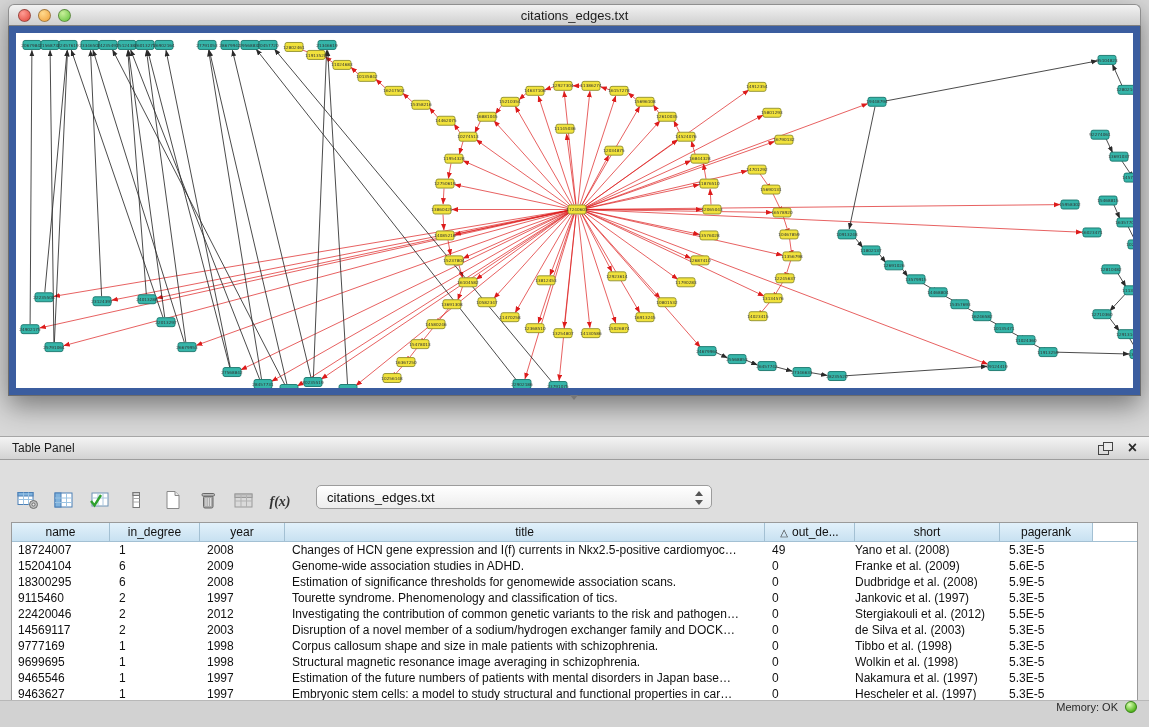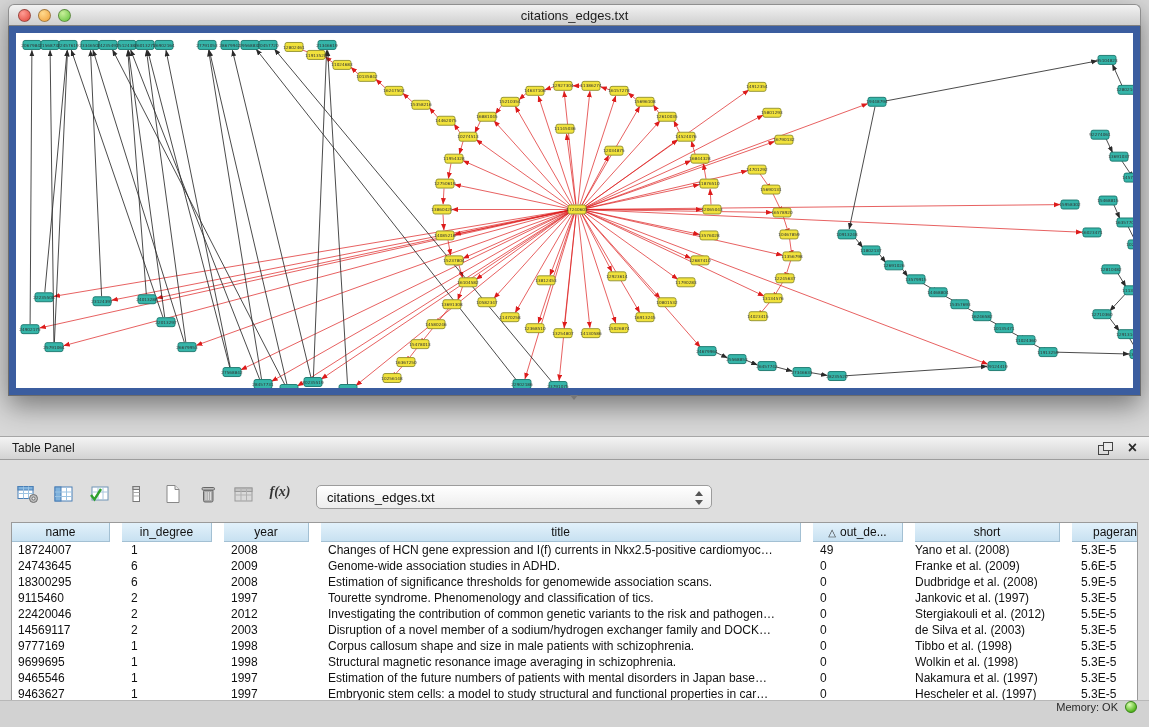--- a/index.html
+++ b/index.html
@@ -35,35 +35,35 @@
     border-bottom: 1px solid #9d9d9d; display: flex; align-items: center; padding: 0 12px; }
   .panel-title { font-size: 12px; color: #1b1b1b; }
   .panel-header-icons { margin-left: auto; display: flex; align-items: center; gap: 16px; }
   .float-icon { width: 14px; height: 12px; position: relative; display: inline-block; }
   .float-icon::before { content: ""; position: absolute; left: 0; top: 3px; width: 9px; height: 8px; border: 1.5px solid #444; }
   .float-icon::after  { content: ""; position: absolute; left: 5px; top: 0; width: 8px; height: 7px; border: 1.5px solid #444; background: #e9e9e9; }
   .close-x { font-size: 16px; font-weight: bold; color: #2b2b2b; line-height: 14px; cursor: default; }
 
   .toolbar { position: absolute; left: 0; top: 44px; width: 100%; height: 32px;
     display: flex; align-items: center; padding: 0 14px; gap: 8px; }
-  .tool-btn { width: 28px; height: 26px; display: flex; align-items: flex-start; justify-content: center;
+  .tool-btn { width: 28px; height: 26px; display: flex; align-items: flex-end; justify-content: center;
     background: transparent; border: none; }
   .fx { font-family: "Liberation Serif", serif; font-style: italic; font-weight: bold; font-size: 14px; color: #333; }
   .combo { width: 396px; height: 24px; margin-left: 14px; background: linear-gradient(#ffffff, #ededed);
     border: 1px solid #9c9c9c; border-radius: 5px; display: flex; align-items: center;
     padding: 0 24px 0 10px; font-size: 13px; color: #111; position: relative; }
   .combo-arrows { position: absolute; right: 8px; top: 4px; width: 9px; height: 16px; }
   .combo-arrows::before { content: ""; position: absolute; left: 1px; top: 1px;
     border-left: 4px solid transparent; border-right: 4px solid transparent; border-bottom: 5px solid #555; }
   .combo-arrows::after { content: ""; position: absolute; left: 1px; bottom: 1px;
     border-left: 4px solid transparent; border-right: 4px solid transparent; border-top: 5px solid #555; }
 
   .table-wrap { position: absolute; left: 11px; top: 85px; width: 1127px; height: 188px;
     background: #ffffff; border: 1px solid #9a9a9a; overflow: hidden; }
-  .grid-row { display: grid; grid-template-columns: 98px 90px 85px 480px 90px 145px 93px 1fr; gap: 12px; }
+  .grid-row { display: grid; grid-template-columns: 98px 90px 85px 480px 90px 145px 93px 1fr; }
   .thead .th { height: 19px; background: linear-gradient(#e2f1fb, #c8e1f1);
     border-right: 1px solid #a3c0d3; border-bottom: 1px solid #a3c0d3;
     font-size: 12px; color: #111; display: flex; align-items: center; justify-content: center; gap: 4px;
     overflow: hidden; white-space: nowrap; }
   .thead .th.filler { background: #ffffff; border-right: none; }
   .sort { font-size: 10px; color: #333; }
   .tbody .td { height: 16px; line-height: 16px; font-size: 12px; color: #101010;
     white-space: nowrap; overflow: hidden; }
   .tbody .td.c0 { padding-left: 6px; }
   .tbody .td.c1 { padding-left: 9px; }
@@ -846,21 +846,21 @@
             <div class="td c0">18724007</div>
             <div class="td c1">1</div>
             <div class="td c2">2008</div>
             <div class="td c3">Changes of HCN gene expression and I(f) currents in Nkx2.5-positive cardiomyoc…</div>
             <div class="td c4">49</div>
             <div class="td c5">Yano et al. (2008)</div>
             <div class="td c6">5.3E-5</div>
             <div class="td c7"></div>
           </div>
           <div class="tr grid-row">
-            <div class="td c0">24743645</div>
+            <div class="td c0">15204104</div>
             <div class="td c1">6</div>
             <div class="td c2">2009</div>
             <div class="td c3">Genome-wide association studies in ADHD.</div>
             <div class="td c4">0</div>
             <div class="td c5">Franke et al. (2009)</div>
             <div class="td c6">5.6E-5</div>
             <div class="td c7"></div>
           </div>
           <div class="tr grid-row">
             <div class="td c0">18300295</div>

